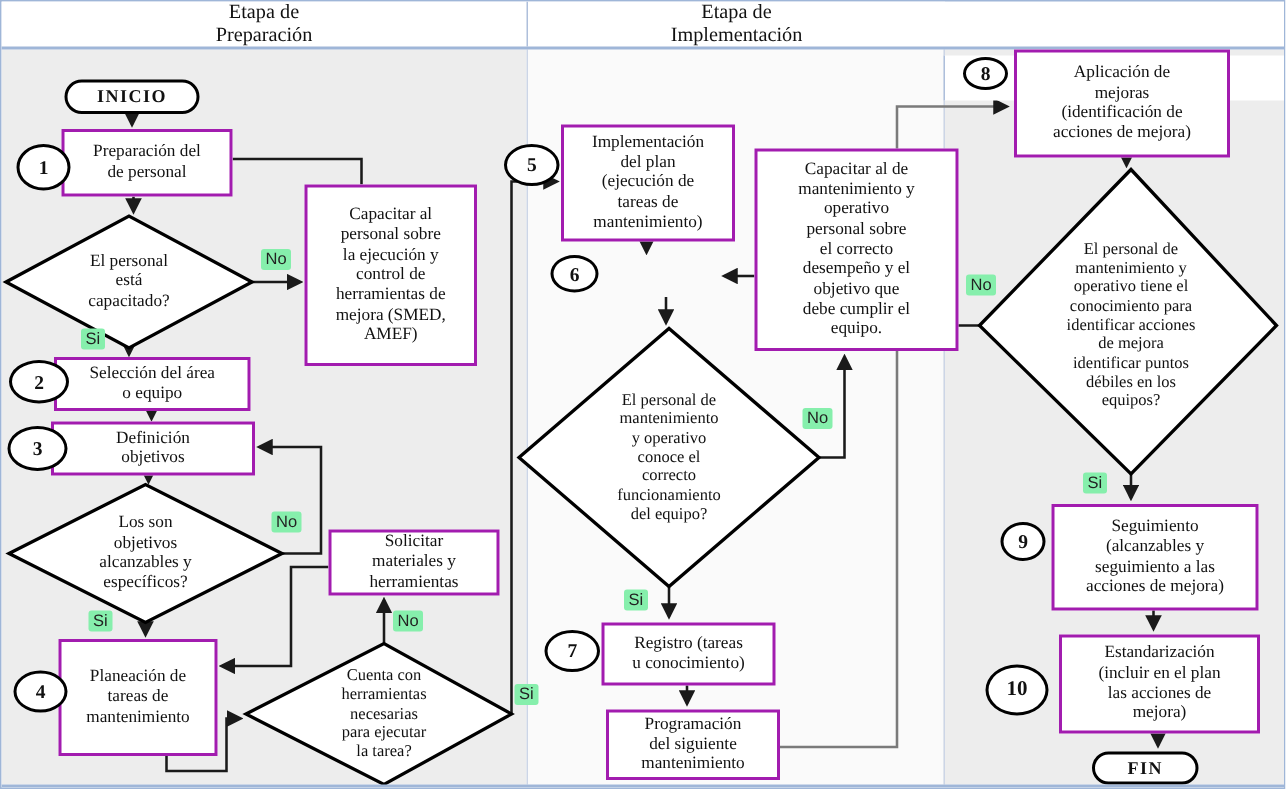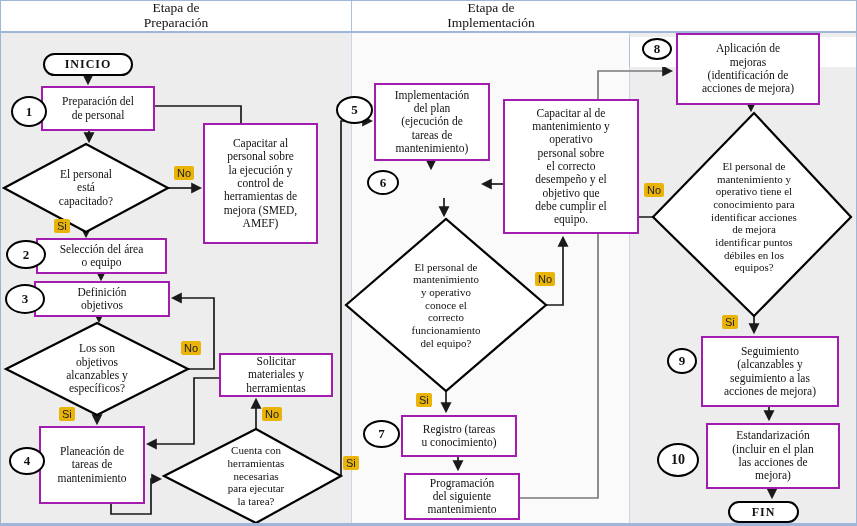--- a/index.html
+++ b/index.html
@@ -18,21 +18,21 @@
        white-space:pre-line;z-index:2;box-sizing:border-box;padding:16px 2px;}
   .oval{position:absolute;background:#fff;border:2.5px solid #000;border-radius:14px;
         display:flex;align-items:center;justify-content:center;font-size:12px;font-weight:700;
         letter-spacing:1px;z-index:2;box-sizing:border-box;}
   .num{position:absolute;background:#fff;border:2px solid #000;border-radius:50%;
        display:flex;align-items:center;justify-content:center;font-size:13px;font-weight:bold;
        z-index:3;box-sizing:border-box;}
   .dtext{position:absolute;display:flex;align-items:center;justify-content:center;
          text-align:center;font-size:11.5px;line-height:1.16;white-space:pre-line;z-index:2;}
   .dtext.small{font-size:11px;line-height:1.15;}
-  .yn{position:absolute;background:#eab308;padding:0 3px;font-family:"Liberation Sans",sans-serif;
+  .yn{position:absolute;background:#86efac;padding:0 3px;font-family:"Liberation Sans",sans-serif;
       font-size:11px;color:#222;z-index:3;border-radius:2px;line-height:1.3;}
 </style>
 </head>
 <body>
 
 <div class="stage">
 
   <div class="colbg" style="left:0;width:350px;background:#ededed;"></div>
   <div class="colbg" style="left:350px;width:278px;background:#fafafa;border-left:1px solid #ccd5e6;box-sizing:border-box;"></div>
   <div class="colbg" style="left:628px;width:227px;background:#ededed;border-left:1px solid #ccd5e6;box-sizing:border-box;"></div>

